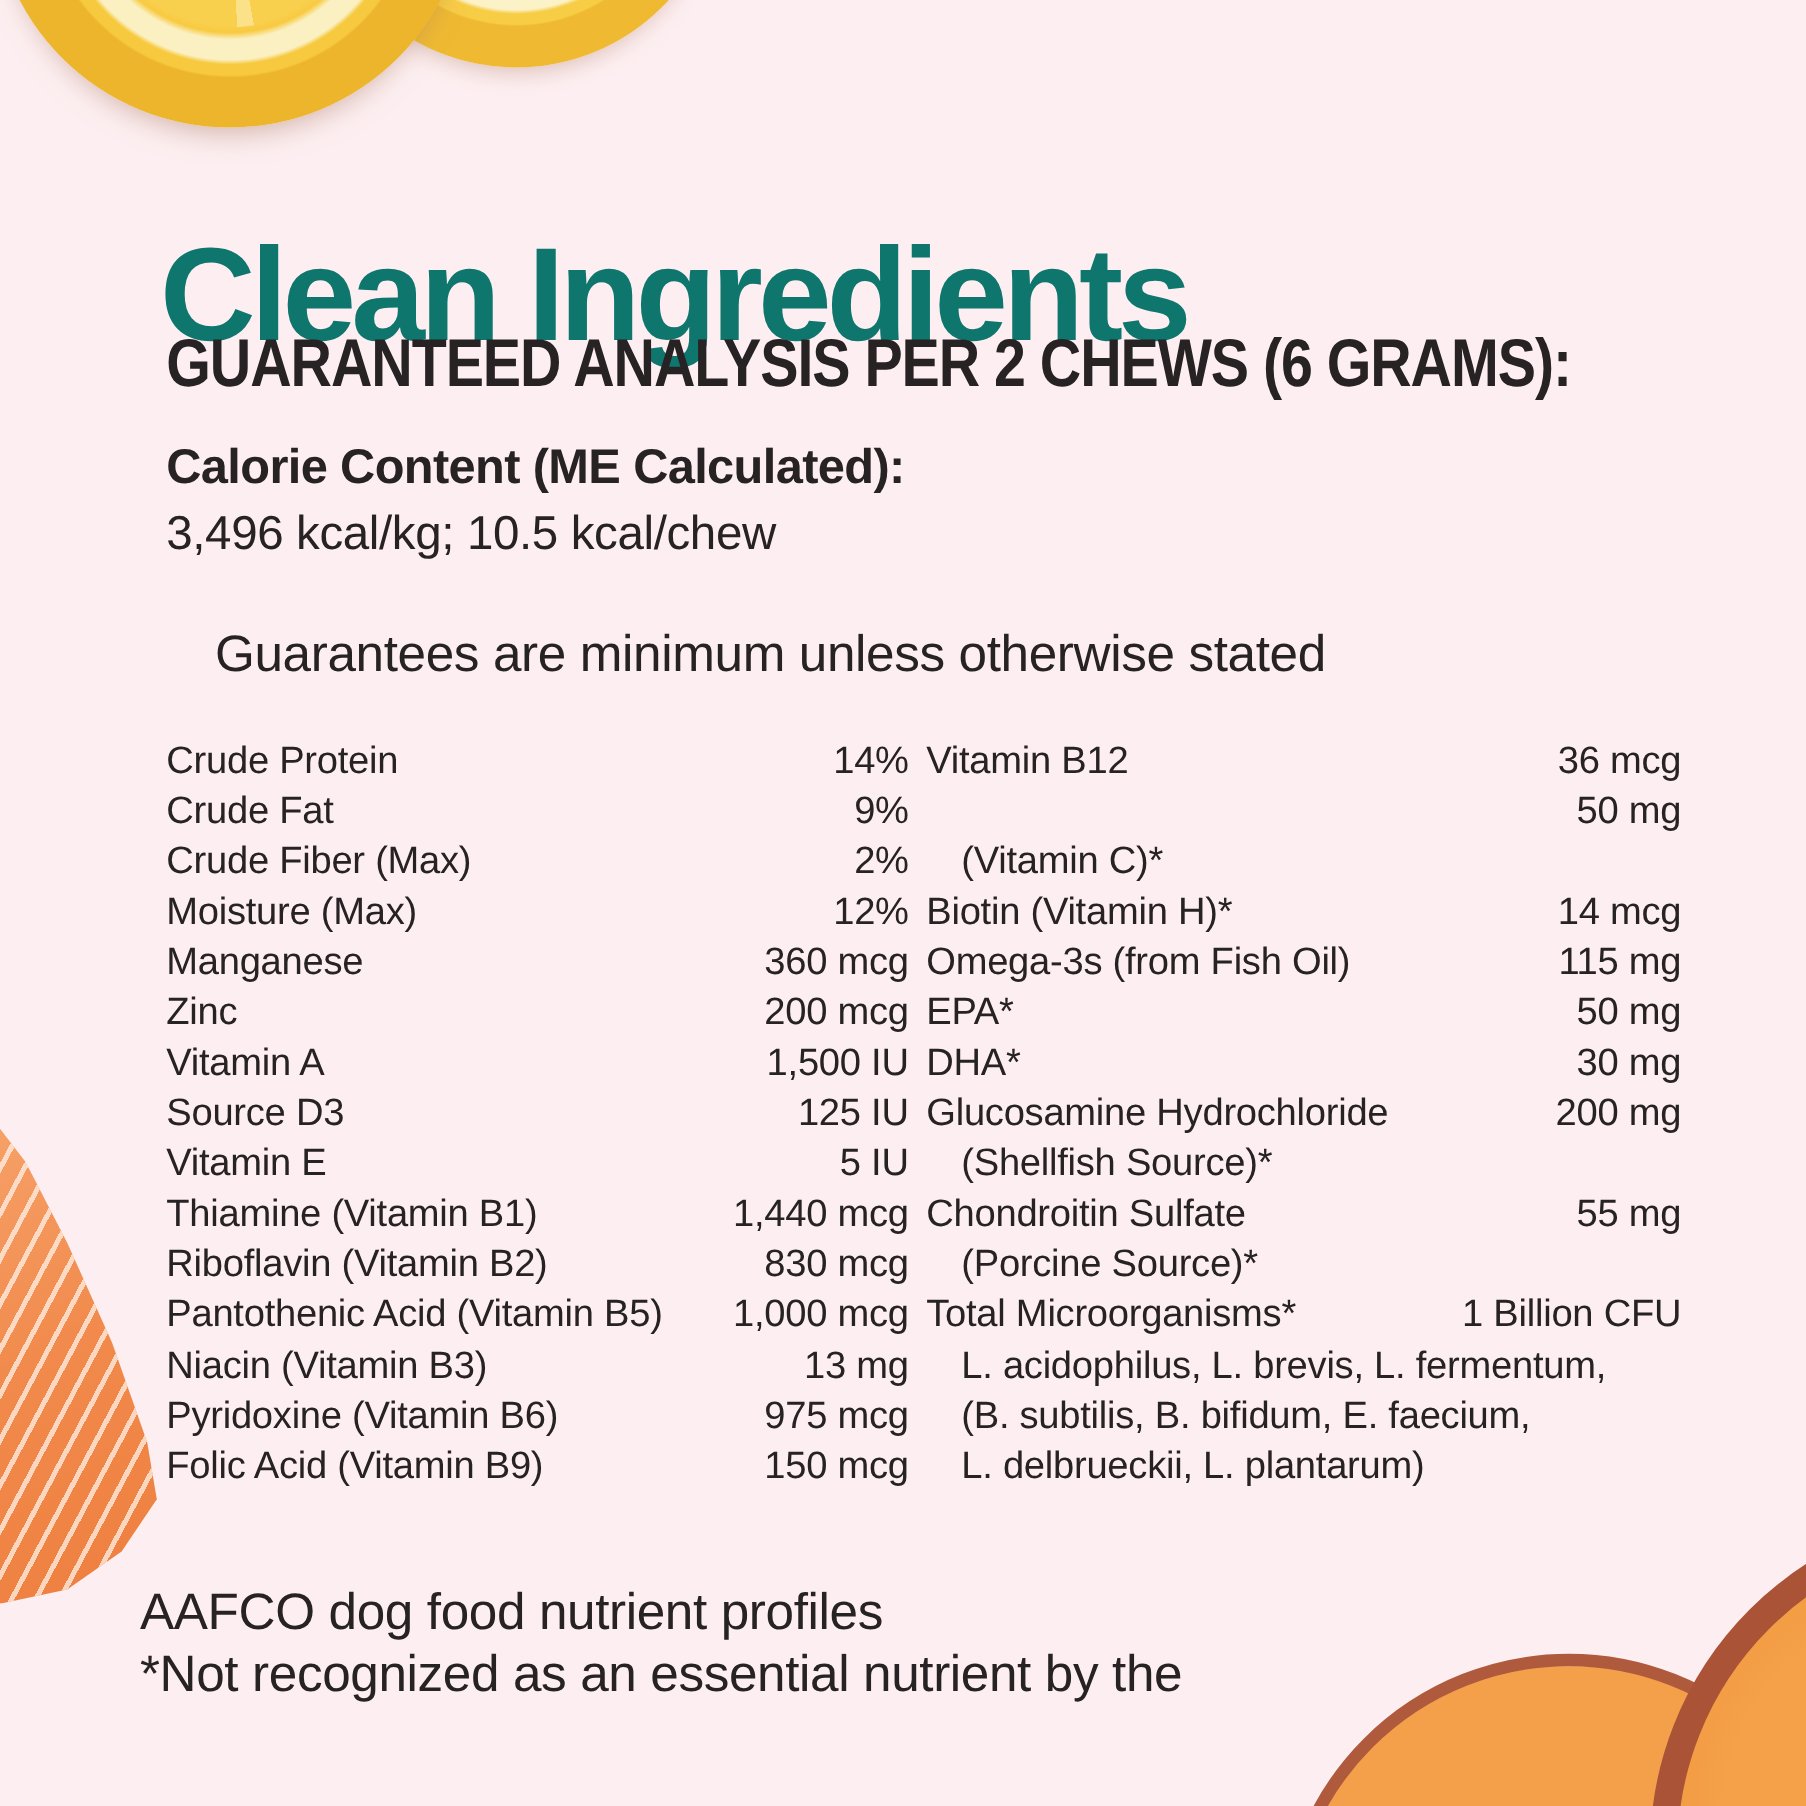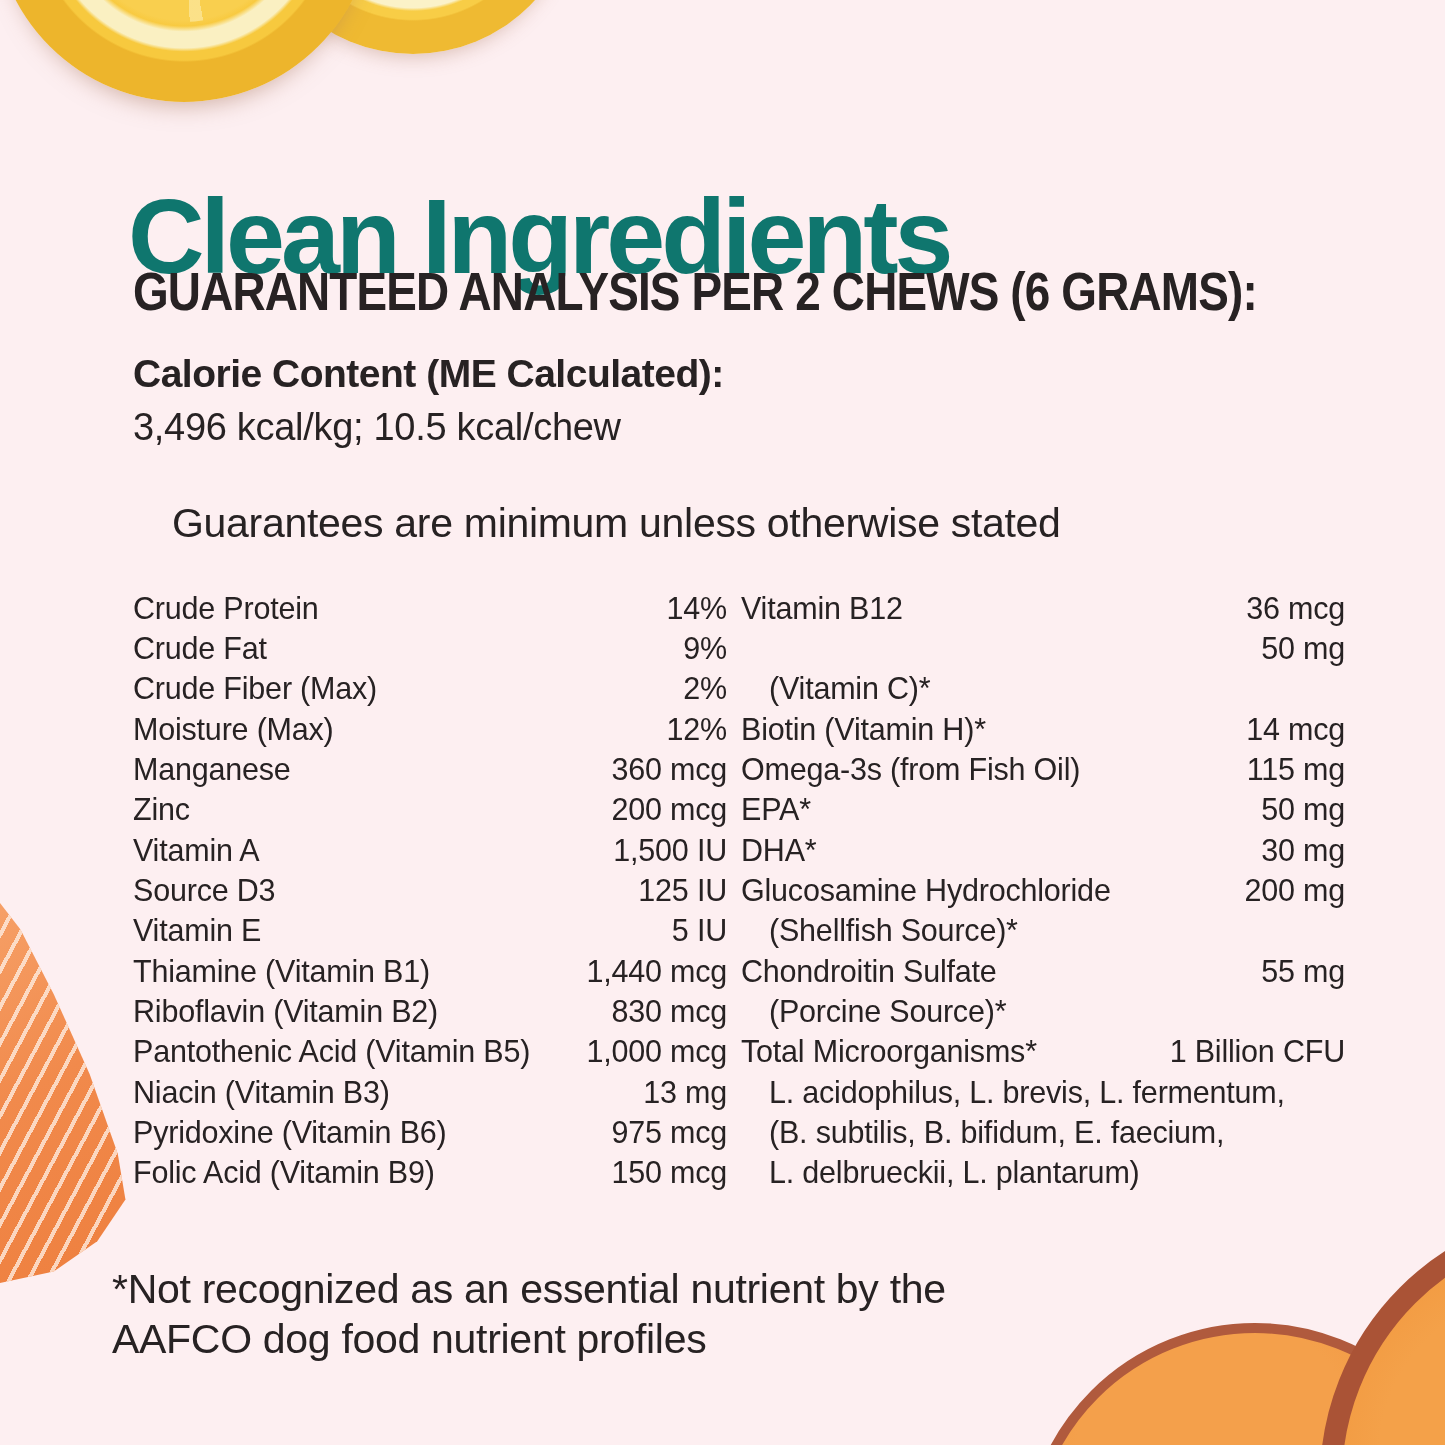--- a/index.html
+++ b/index.html
@@ -194,17 +194,17 @@
           <span class="nvalue"></span>
         </div>
         <div class="nrow">
           <span class="nlabel indent">L. delbrueckii, L. plantarum)</span>
           <span class="nvalue"></span>
         </div>
       </div>
   </div>
 
   <div class="txt footnote">
+    <div>AAFCO dog food nutrient profiles</div>
     <div>*Not recognized as an essential nutrient by the</div>
-    <div>AAFCO dog food nutrient profiles</div>
   </div>
 
 </div>
 
 </body></html>

